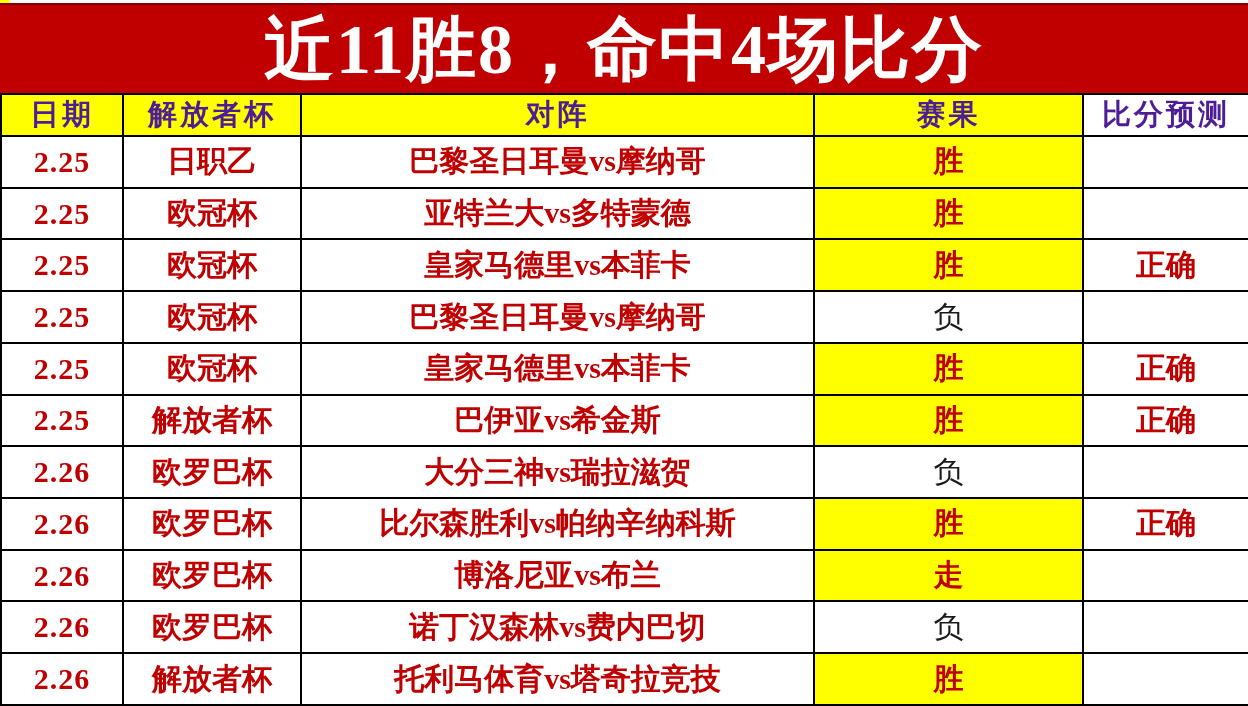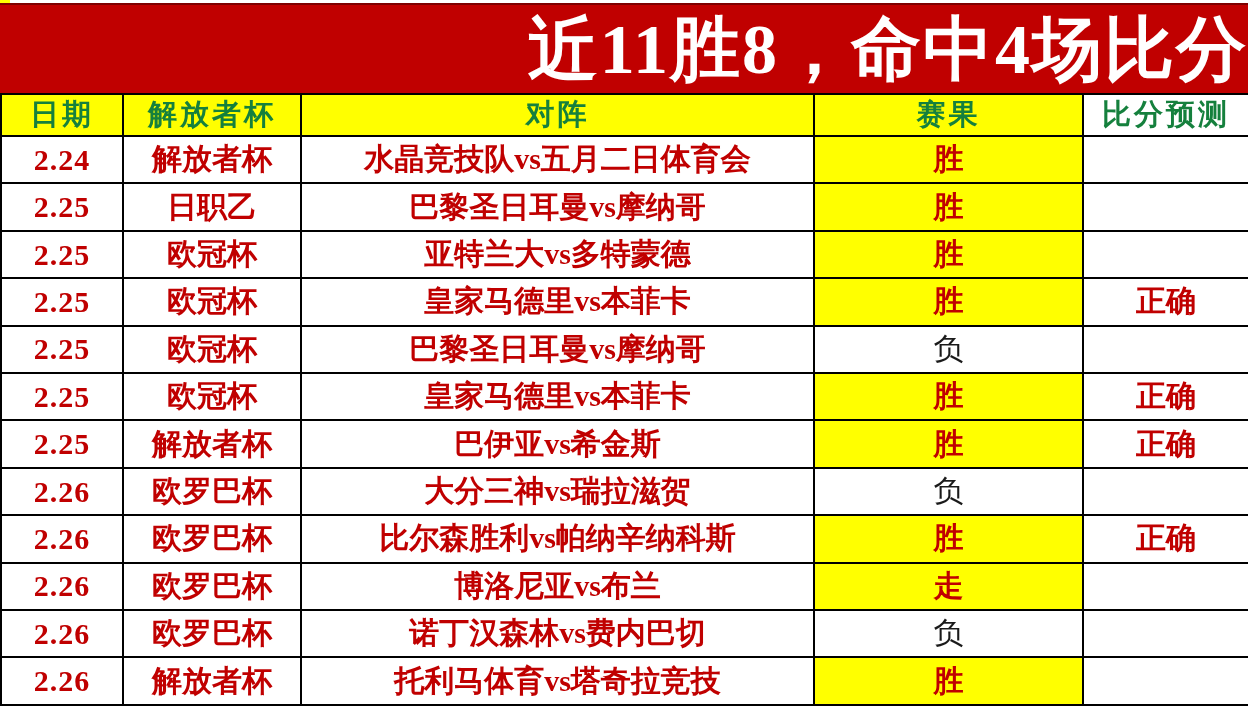--- a/index.html
+++ b/index.html
@@ -29,21 +29,21 @@
     width: 10px; height: 3px;
     background: #ffff00;
   }
   .banner {
     height: 88px;
     background: #c00000;
     border-top: 2px solid #7f0000;
     color: #ffffff;
     font-size: 70px;
     font-weight: bold;
-    text-align: right;
+    text-align: center;
     line-height: 90px;
     letter-spacing: 2px;
     white-space: nowrap;
   }
   table {
     width: 1248px;
     height: 613px;
     border-collapse: collapse;
     table-layout: fixed;
   }
@@ -56,21 +56,21 @@
     border: 2px solid #000000;
     text-align: center;
     vertical-align: middle;
     padding: 0;
     overflow: hidden;
     white-space: nowrap;
   }
   thead tr { height: 42px; }
   th {
     background: #ffff00;
-    color: #15803d;
+    color: #4c1d95;
     font-size: 29px;
     font-weight: bold;
     letter-spacing: 3px;
   }
   th.plain-h { background: #ffffff; }
   td {
     color: #c00000;
     font-size: 30px;
     font-weight: bold;
   }
@@ -107,27 +107,20 @@
     <thead>
       <tr>
         <th>日期</th>
         <th>解放者杯</th>
         <th>对阵</th>
         <th>赛果</th>
         <th class="plain-h">比分预测</th>
       </tr>
     </thead>
     <tbody>
-      <tr>
-        <td class="c-date">2.24</td>
-        <td class="c-league">解放者杯</td>
-        <td class="c-match">水晶竞技队vs五月二日体育会</td>
-        <td class="c-result">胜</td>
-        <td class="c-pred"></td>
-      </tr>
       <tr>
         <td class="c-date">2.25</td>
         <td class="c-league">日职乙</td>
         <td class="c-match">巴黎圣日耳曼vs摩纳哥</td>
         <td class="c-result">胜</td>
         <td class="c-pred"></td>
       </tr>
       <tr>
         <td class="c-date">2.25</td>
         <td class="c-league">欧冠杯</td>

